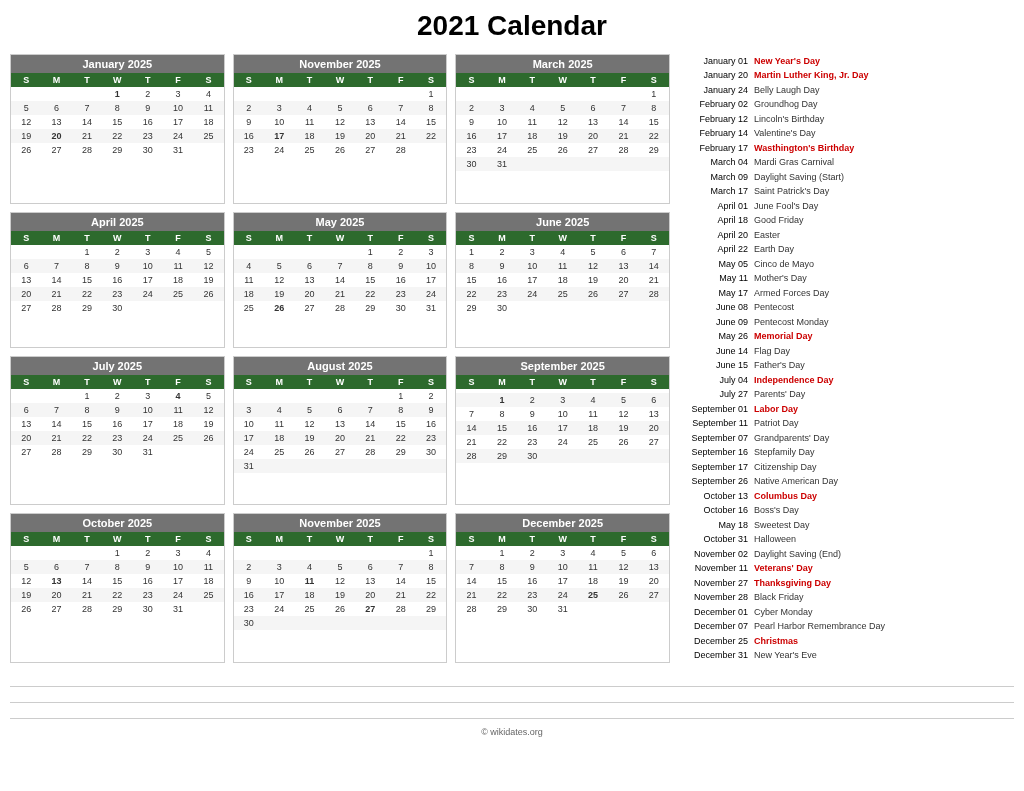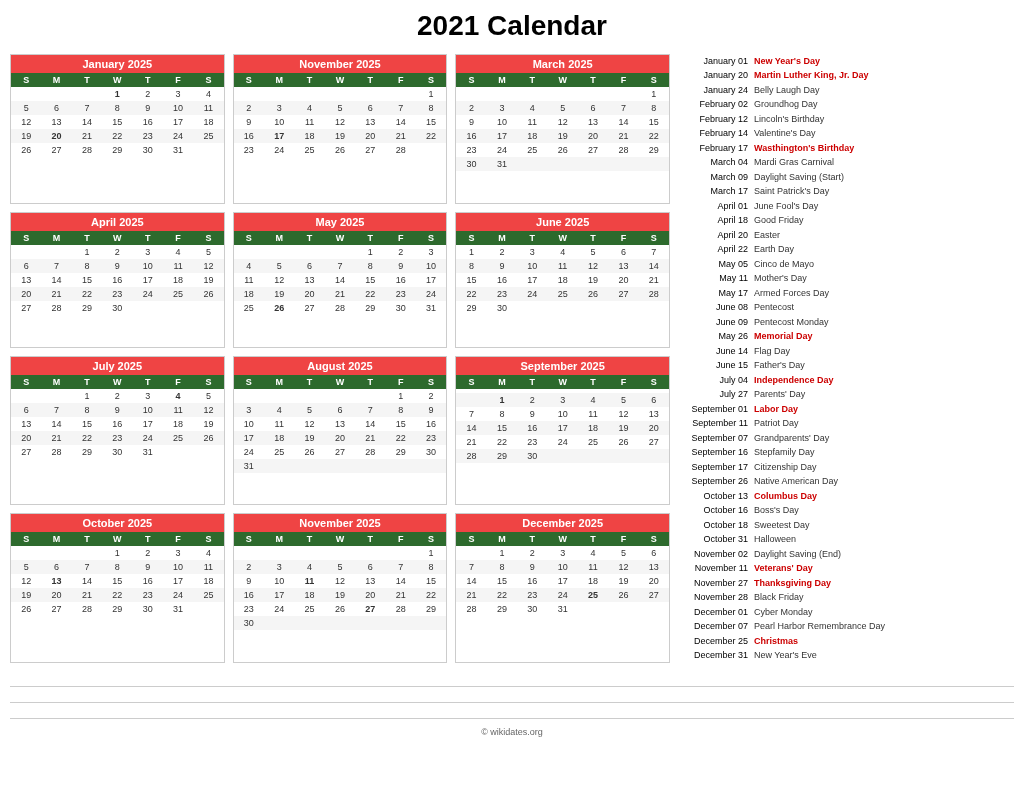--- a/index.html
+++ b/index.html
@@ -25,21 +25,21 @@
       display: grid;
       grid-template-columns: repeat(3, 1fr);
       gap: 8px;
       flex: 0 0 660px;
     }
     .month-calendar {
       border: 1px solid #ccc;
       font-size: 10px;
     }
     .month-header {
-      background: #ef4444;
+      background: #737373;
       color: #fff;
       text-align: center;
       font-weight: bold;
       font-size: 11px;
       padding: 3px 0;
     }
     .cal-table {
       width: 100%;
       border-collapse: collapse;
     }
@@ -1033,21 +1033,21 @@
       </div>
       <div class="holiday-row">
         <span class="holiday-date">October 13</span>
         <span class="holiday-name federal">Columbus Day</span>
       </div>
       <div class="holiday-row">
         <span class="holiday-date">October 16</span>
         <span class="holiday-name normal">Boss's Day</span>
       </div>
       <div class="holiday-row">
-        <span class="holiday-date">October 18</span>
+        <span class="holiday-date">May 18</span>
         <span class="holiday-name normal">Sweetest Day</span>
       </div>
       <div class="holiday-row">
         <span class="holiday-date">October 31</span>
         <span class="holiday-name normal">Halloween</span>
       </div>
       <div class="holiday-row">
         <span class="holiday-date">November 02</span>
         <span class="holiday-name normal">Daylight Saving (End)</span>
       </div>

